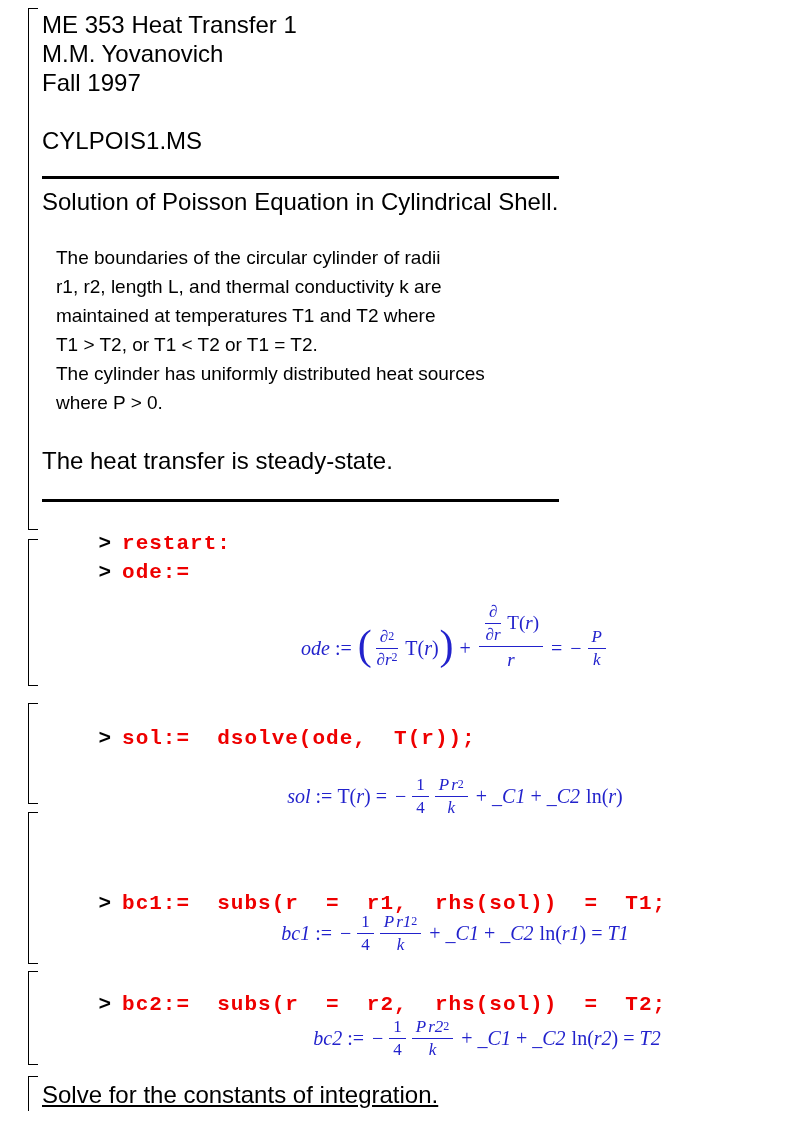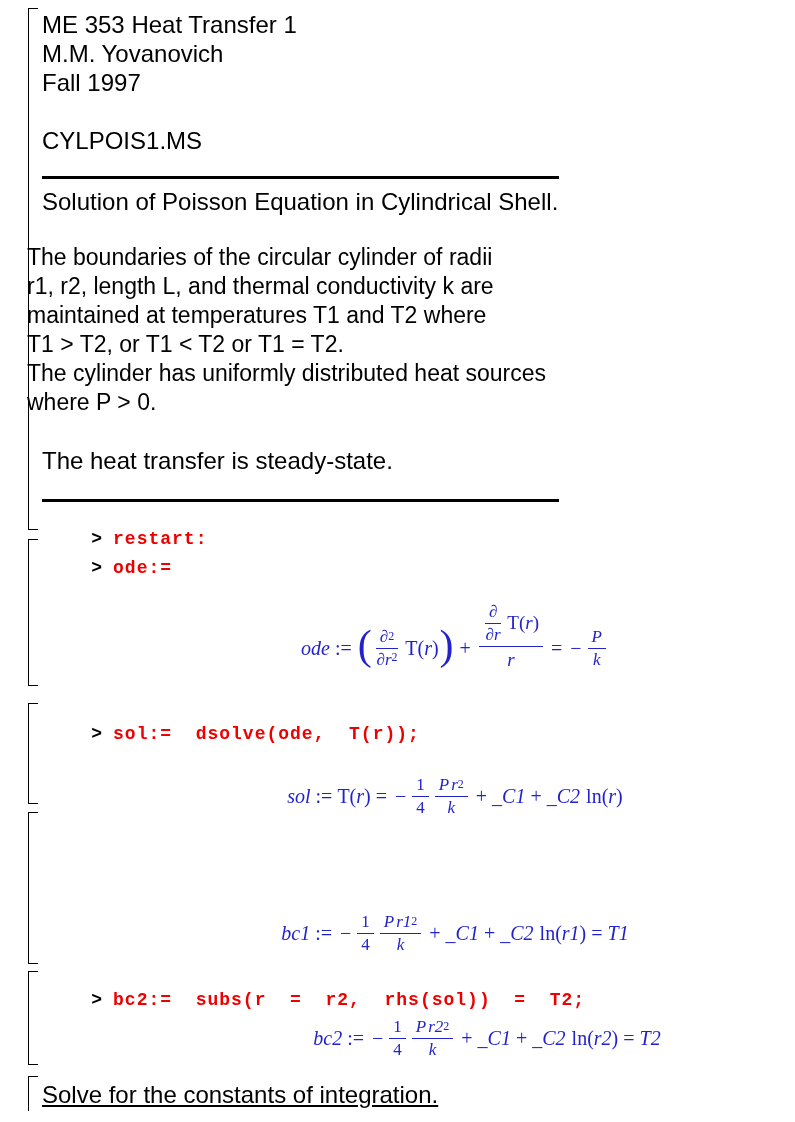--- a/index.html
+++ b/index.html
@@ -4,27 +4,27 @@
 <style>
   html,body{margin:0;padding:0;background:#ffffff;}
   #worksheet{position:relative;width:795px;height:1122px;background:#ffffff;overflow:hidden;
              font-family:"Liberation Sans",sans-serif;color:#000;}
   
   .bracket{position:absolute;left:28px;width:9px;
            border-left:1px solid #000;border-top:1px solid #000;border-bottom:1px solid #000;}
   .bracket.open-bottom{border-bottom:none;}
   
   .txt{position:absolute;left:42px;font-size:24px;line-height:29px;white-space:pre;}
-  .para{position:absolute;left:27px;font-size:23px;line-height:29px;}
+  .para{position:absolute;left:56px;font-size:19px;line-height:29px;}
   .para div{white-space:pre;}
   
   .hr{position:absolute;left:42px;width:517px;height:3px;background:#000;}
   
   .crow{position:absolute;left:44px;font-family:"Liberation Mono",monospace;
-        font-weight:bold;font-size:18px;letter-spacing:1px;white-space:pre;}
+        font-weight:bold;font-size:21px;letter-spacing:1px;white-space:pre;}
   .prompt{color:#000;margin-right:10px;}
   .code{color:#ee0000;}
   .crow.cont{left:68px;}
   
   .math-row{position:absolute;left:0;width:795px;box-sizing:border-box;padding-left:115px;
             display:flex;justify-content:center;align-items:center;
             color:#2222cc;font-family:"Liberation Serif",serif;font-size:20px;}
   .mi{font-style:italic;}
   .mup{font-style:normal;}
   .mo{font-style:normal;margin:0 5px;}
@@ -167,20 +167,23 @@
     <span class="mi">_C1</span>
     <span class="mo">+</span>
     <span class="mi">_C2</span>
     <span class="mup ml6">ln</span>
       <span class="mup">(</span>
       <span class="mi">r</span>
       <span class="mup">)</span>
   </div>
 
 
+  <div class="crow" style="top:869px;">
+    <span class="prompt">&gt;</span><span class="code">bc1:=  subs(r  =  r1,  rhs(sol))  =  T1;</span>
+  </div>
 
   <div class="math-row" style="top:903px;height:60px;">
     <span class="mi">bc1</span>
     <span class="mo">:=</span>
     <span class="mo tight">−</span>
     <span class="frac">
       <span class="num">
           <span class="mup">1</span>
         </span>
       <span class="den">

